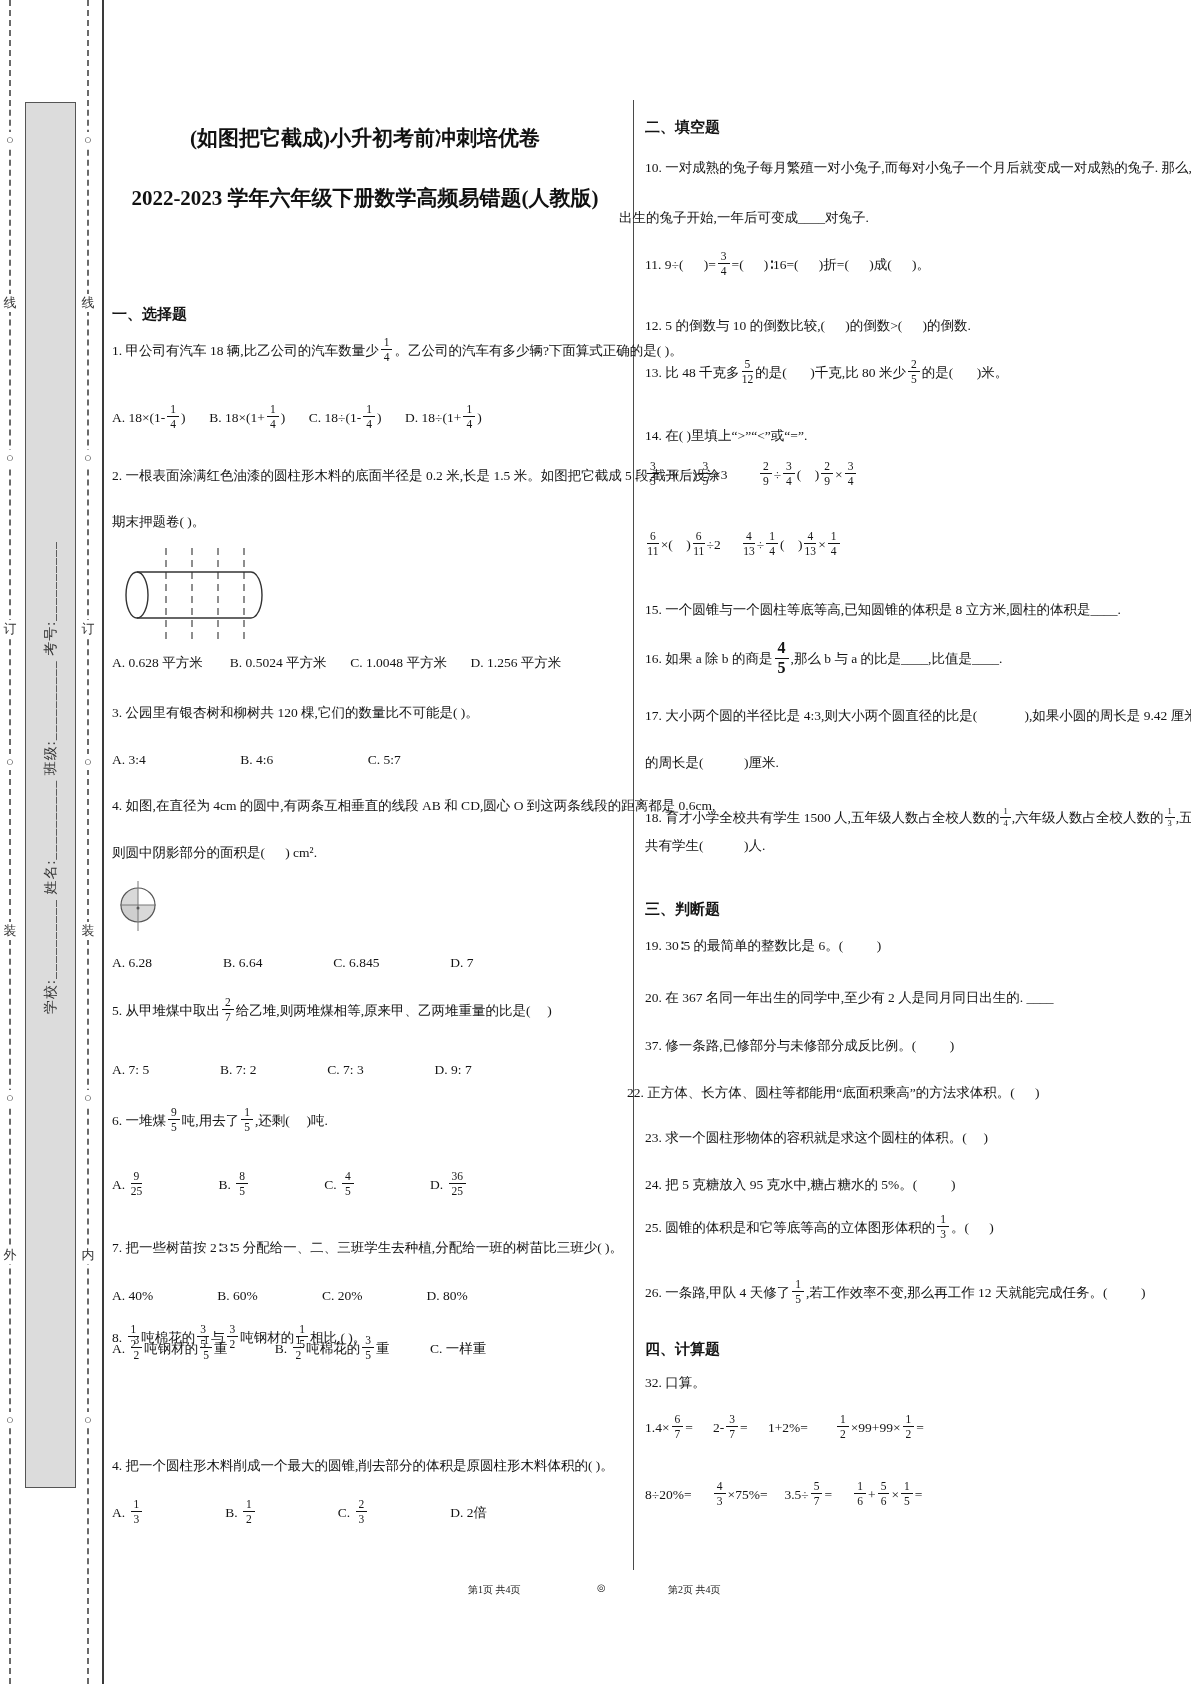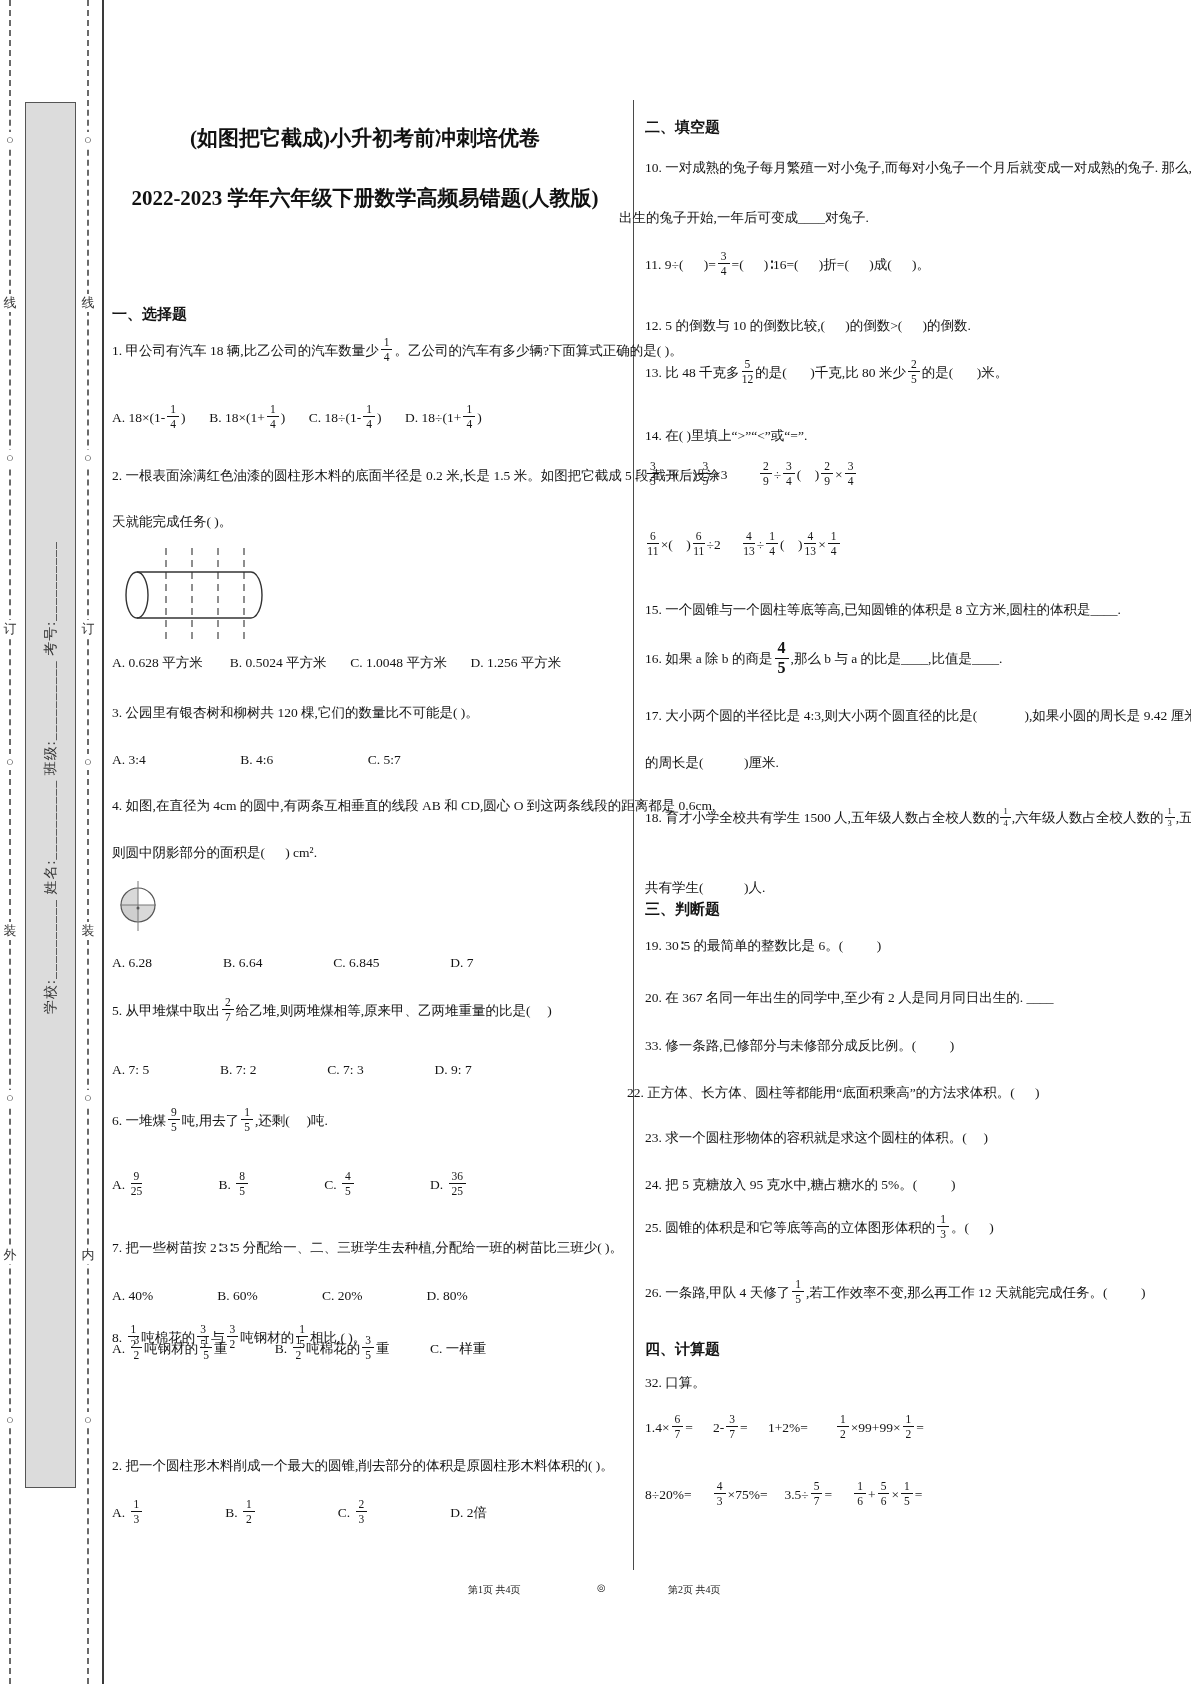--- a/index.html
+++ b/index.html
@@ -63,21 +63,21 @@
 
 <div class="title" style="top:124px">(如图把它截成)小升初考前冲刺培优卷</div>
 <div class="title" style="top:184px">2022-2023 学年六年级下册数学高频易错题(人教版)</div>
 
 <div class="ln sec" style="left:112px;top:305px">一、选择题</div>
 
 <div class="ln" style="left:112px;top:338px">1. 甲公司有汽车 18 辆,比乙公司的汽车数量少<span class="fr"><span class="n">1</span><span class="d">4</span></span>。乙公司的汽车有多少辆?下面算式正确的是( )。</div>
 <div class="ln" style="left:112px;top:405px">A. 18×(1-<span class="fr"><span class="n">1</span><span class="d">4</span></span>)       B. 18×(1+<span class="fr"><span class="n">1</span><span class="d">4</span></span>)       C. 18÷(1-<span class="fr"><span class="n">1</span><span class="d">4</span></span>)       D. 18÷(1+<span class="fr"><span class="n">1</span><span class="d">4</span></span>)</div>
 
 <div class="ln" style="left:112px;top:468px">2. 一根表面涂满红色油漆的圆柱形木料的底面半径是 0.2 米,长是 1.5 米。如图把它截成 5 段,截开后没涂</div>
-<div class="ln" style="left:112px;top:514px">天就能完成任务( )。</div>
+<div class="ln" style="left:112px;top:514px">期末押题卷( )。</div>
 
 <svg class="fig" style="left:120px;top:548px" width="152" height="94" viewBox="0 0 152 94">
   <line x1="46" y1="0" x2="46" y2="94" stroke="#444" stroke-width="1.2" stroke-dasharray="7,5"></line>
   <line x1="72" y1="0" x2="72" y2="94" stroke="#444" stroke-width="1.2" stroke-dasharray="7,5"></line>
   <line x1="98" y1="0" x2="98" y2="94" stroke="#444" stroke-width="1.2" stroke-dasharray="7,5"></line>
   <line x1="124" y1="0" x2="124" y2="94" stroke="#444" stroke-width="1.2" stroke-dasharray="7,5"></line>
   <ellipse cx="17" cy="47" rx="11" ry="23" fill="none" stroke="#333" stroke-width="1.4"></ellipse>
   <line x1="17" y1="24" x2="131" y2="24" stroke="#333" stroke-width="1.4"></line>
   <line x1="17" y1="70" x2="131" y2="70" stroke="#333" stroke-width="1.4"></line>
   <path d="M131,24 A11,23 0 0 1 131,70" fill="none" stroke="#333" stroke-width="1.4"></path>
@@ -108,21 +108,21 @@
 
 <div class="ln" style="left:112px;top:1108px">6. 一堆煤<span class="fr"><span class="n">9</span><span class="d">5</span></span>吨,用去了<span class="fr"><span class="n">1</span><span class="d">5</span></span>,还剩(     )吨.</div>
 <div class="ln" style="left:112px;top:1172px">A. <span class="fr"><span class="n">9</span><span class="d">25</span></span>                      B. <span class="fr"><span class="n">8</span><span class="d">5</span></span>                      C. <span class="fr"><span class="n">4</span><span class="d">5</span></span>                      D. <span class="fr"><span class="n">36</span><span class="d">25</span></span></div>
 
 <div class="ln" style="left:112px;top:1240px">7. 把一些树苗按 2∶3∶5 分配给一、二、三班学生去种植,分配给一班的树苗比三班少( )。</div>
 <div class="ln" style="left:112px;top:1288px">A. 40%                   B. 60%                   C. 20%                   D. 80%</div>
 
 <div class="ln" style="left:112px;top:1325px">8. <span class="fr"><span class="n">1</span><span class="d">2</span></span>吨棉花的<span class="fr"><span class="n">3</span><span class="d">5</span></span>与<span class="fr"><span class="n">3</span><span class="d">2</span></span>吨钢材的<span class="fr"><span class="n">1</span><span class="d">5</span></span>相比,( )。</div>
 <div class="ln" style="left:112px;top:1336px">A. <span class="fr"><span class="n">3</span><span class="d">2</span></span>吨钢材的<span class="fr"><span class="n">1</span><span class="d">5</span></span>重              B. <span class="fr"><span class="n">1</span><span class="d">2</span></span>吨棉花的<span class="fr"><span class="n">3</span><span class="d">5</span></span>重            C. 一样重</div>
 
-<div class="ln" style="left:112px;top:1458px">2. 把一个圆柱形木料削成一个最大的圆锥,削去部分的体积是原圆柱形木料体积的( )。</div>
+<div class="ln" style="left:112px;top:1458px">4. 把一个圆柱形木料削成一个最大的圆锥,削去部分的体积是原圆柱形木料体积的( )。</div>
 <div class="ln" style="left:112px;top:1500px">A. <span class="fr"><span class="n">1</span><span class="d">3</span></span>                        B. <span class="fr"><span class="n">1</span><span class="d">2</span></span>                        C. <span class="fr"><span class="n">2</span><span class="d">3</span></span>                        D. 2倍</div>
 
 <div class="ln sec" style="left:645px;top:118px">二、填空题</div>
 
 <div class="ln" style="left:645px;top:160px">10. 一对成熟的兔子每月繁殖一对小兔子,而每对小兔子一个月后就变成一对成熟的兔子. 那么,从一对刚</div>
 <div class="ln" style="left:619px;top:210px">出生的兔子开始,一年后可变成____对兔子.</div>
 
 <div class="ln" style="left:645px;top:252px">11. 9÷(      )=<span class="fr"><span class="n">3</span><span class="d">4</span></span>=(      )∶16=(      )折=(      )成(      )。</div>
 <div class="ln" style="left:645px;top:318px">12. 5 的倒数与 10 的倒数比较,(      )的倒数&gt;(      )的倒数.</div>
 <div class="ln" style="left:645px;top:360px">13. 比 48 千克多<span class="fr"><span class="n">5</span><span class="d">12</span></span>的是(       )千克,比 80 米少<span class="fr"><span class="n">2</span><span class="d">5</span></span>的是(       )米。</div>
@@ -131,27 +131,27 @@
 <div class="ln" style="left:645px;top:462px"><span class="fr"><span class="n">3</span><span class="d">5</span></span>÷3(    )<span class="fr"><span class="n">3</span><span class="d">5</span></span>×3         <span class="fr"><span class="n">2</span><span class="d">9</span></span>÷<span class="fr"><span class="n">3</span><span class="d">4</span></span>(    )<span class="fr"><span class="n">2</span><span class="d">9</span></span>×<span class="fr"><span class="n">3</span><span class="d">4</span></span></div>
 <div class="ln" style="left:645px;top:532px"><span class="fr"><span class="n">6</span><span class="d">11</span></span>×(    )<span class="fr"><span class="n">6</span><span class="d">11</span></span>÷2      <span class="fr"><span class="n">4</span><span class="d">13</span></span>÷<span class="fr"><span class="n">1</span><span class="d">4</span></span>(    )<span class="fr"><span class="n">4</span><span class="d">13</span></span>×<span class="fr"><span class="n">1</span><span class="d">4</span></span></div>
 
 <div class="ln" style="left:645px;top:602px">15. 一个圆锥与一个圆柱等底等高,已知圆锥的体积是 8 立方米,圆柱的体积是____.</div>
 <div class="ln" style="left:645px;top:642px">16. 如果 a 除 b 的商是<span class="fr b"><span class="n">4</span><span class="d">5</span></span>,那么 b 与 a 的比是____,比值是____.</div>
 
 <div class="ln" style="left:645px;top:708px">17. 大小两个圆的半径比是 4:3,则大小两个圆直径的比是(              ),如果小圆的周长是 9.42 厘米,大圆</div>
 <div class="ln" style="left:645px;top:755px">的周长是(            )厘米.</div>
 
 <div class="ln" style="left:645px;top:808px">18. 育才小学全校共有学生 1500 人,五年级人数占全校人数的<span class="fr s"><span class="n">1</span><span class="d">4</span></span>,六年级人数占全校人数的<span class="fr s"><span class="n">1</span><span class="d">3</span></span>,五、六年级</div>
-<div class="ln" style="left:645px;top:880px">共有学生(            )人.</div>
+<div class="ln" style="left:645px;top:838px">共有学生(            )人.</div>
 
 <div class="ln sec" style="left:645px;top:900px">三、判断题</div>
 
 <div class="ln" style="left:645px;top:938px">19. 30∶5 的最简单的整数比是 6。(          )</div>
 <div class="ln" style="left:645px;top:990px">20. 在 367 名同一年出生的同学中,至少有 2 人是同月同日出生的. ____</div>
-<div class="ln" style="left:645px;top:1038px">33. 修一条路,已修部分与未修部分成反比例。(          )</div>
+<div class="ln" style="left:645px;top:1038px">37. 修一条路,已修部分与未修部分成反比例。(          )</div>
 <div class="ln" style="left:627px;top:1085px">22. 正方体、长方体、圆柱等都能用“底面积乘高”的方法求体积。(      )</div>
 <div class="ln" style="left:645px;top:1130px">23. 求一个圆柱形物体的容积就是求这个圆柱的体积。(     )</div>
 <div class="ln" style="left:645px;top:1177px">24. 把 5 克糖放入 95 克水中,糖占糖水的 5%。(          )</div>
 <div class="ln" style="left:645px;top:1215px">25. 圆锥的体积是和它等底等高的立体图形体积的<span class="fr"><span class="n">1</span><span class="d">3</span></span>。(      )</div>
 <div class="ln" style="left:645px;top:1280px">26. 一条路,甲队 4 天修了<span class="fr"><span class="n">1</span><span class="d">5</span></span>,若工作效率不变,那么再工作 12 天就能完成任务。(          )</div>
 
 <div class="ln sec" style="left:645px;top:1340px">四、计算题</div>
 
 <div class="ln" style="left:645px;top:1375px">32. 口算。</div>
 <div class="ln" style="left:645px;top:1415px">1.4×<span class="fr"><span class="n">6</span><span class="d">7</span></span>=      2-<span class="fr"><span class="n">3</span><span class="d">7</span></span>=      1+2%=        <span class="fr"><span class="n">1</span><span class="d">2</span></span>×99+99×<span class="fr"><span class="n">1</span><span class="d">2</span></span>=</div>

